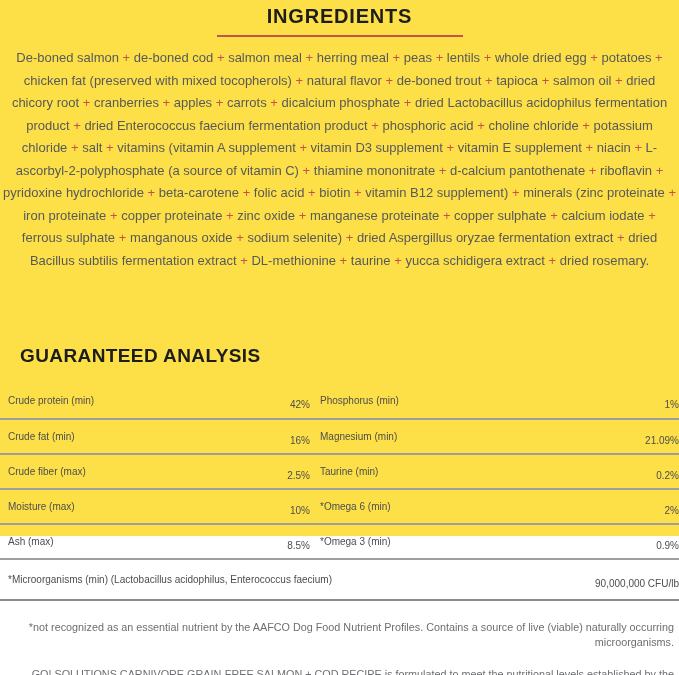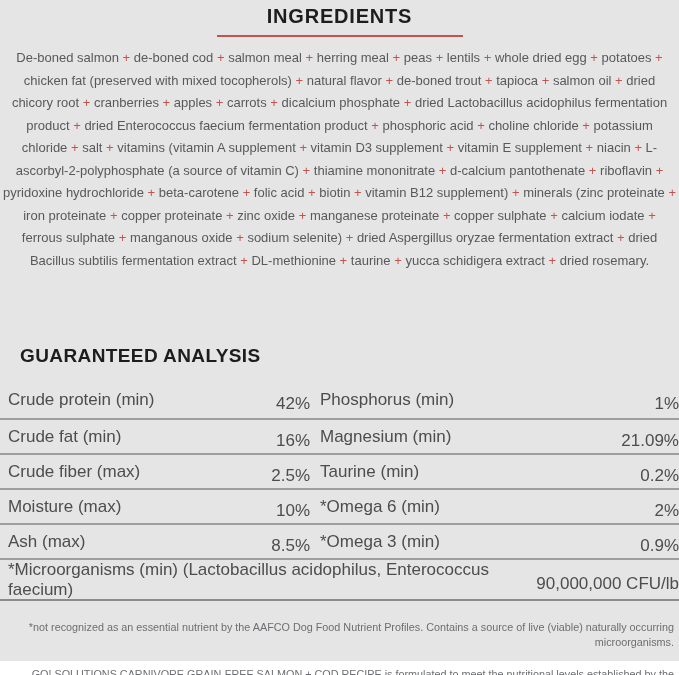--- a/index.html
+++ b/index.html
@@ -2,21 +2,21 @@
 <html style="--accent: #c5534d; --divider: #9e9e9e;"><head>
 <meta charset="utf-8">
 <style>
   :root { --accent: #c5534d; --divider: #9e9e9e; }
   * { box-sizing: border-box; }
   html, body { margin: 0; padding: 0; background: #ffffff; }
   body {
     width: 679px; height: 675px; overflow: hidden;
     font-family: "Liberation Sans", "DejaVu Sans", sans-serif;
   }
-  .page { position: relative; width: 679px; height: 661px; background: #e5e5e5; }
+  .page { position: relative; width: 679px; height: 536px; background: #fde047; }
 
   
   .ing-section { text-align: center; padding-top: 4px; }
   .ing-title {
     margin: 0; font-size: 20px; font-weight: bold; letter-spacing: 0.8px;
     color: #1d1d1b; line-height: 24px;
   }
   .title-underline {
     width: 246px; height: 2px; background: var(--accent);
     margin: 7px auto 0 auto;
@@ -33,21 +33,21 @@
   .ga-title {
     margin: 0; padding-left: 20px;
     font-size: 19px; font-weight: bold; letter-spacing: 0.4px;
     color: #1d1d1b; line-height: 23px;
   }
   .ga-table { margin-top: 15px; width: 679px; }
   .ga-row {
     display: grid; grid-template-columns: 170px 140px 190px 179px;
     align-items: center; height: 35px;
     border-bottom: 2px solid var(--divider);
-    font-size: 17px; color: #4d4d4f;
+    font-size: 10px; color: #4d4d4f;
   }
   .ga-row.first { height: 38px; }
   .ga-row.last {
     grid-template-columns: 500px 179px; height: 41px;
     border-bottom-color: #8c8c8c;
   }
   .cell-label { text-align: left; padding-left: 8px; }
   .cell-label.right { padding-left: 10px; }
   .cell-value { text-align: right; margin-top: 8px; }
 

